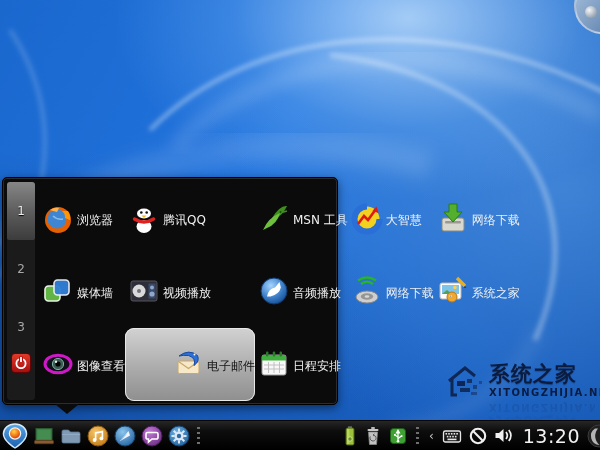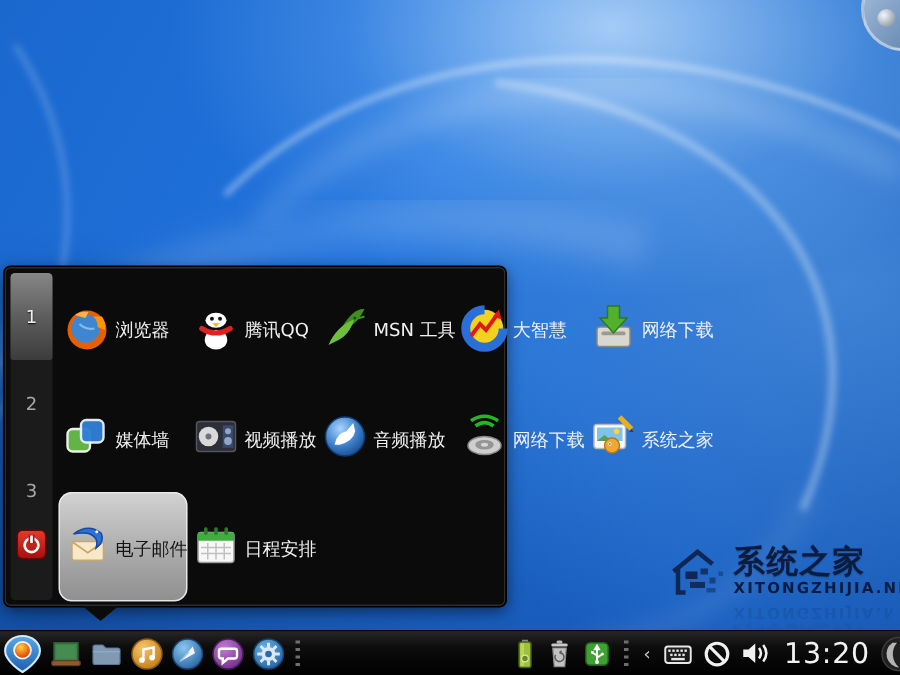--- a/index.html
+++ b/index.html
@@ -51,21 +51,21 @@
         background:linear-gradient(#e23a2a,#a80f0f);border:1px solid #5f0606;box-sizing:border-box;
         display:flex;align-items:center;justify-content:center;}
 
   .menu-grid{position:absolute;left:36px;top:5px;right:3px;bottom:3px;
         display:grid;grid-template-columns:repeat(5,1fr);grid-template-rows:repeat(3,1fr);}
   .app{display:flex;flex-direction:row;align-items:center;justify-content:flex-start;
         padding:3px 0 4px;border-radius:9px;}
   .app .icn{width:38px;height:38px;display:flex;align-items:center;justify-content:center;}
   .app .lbl{margin-top:3px;font-size:12px;line-height:14px;color:#f0f0f0;white-space:nowrap;}
   .app.selected{background:linear-gradient(#d2d2d2,#a8a8a8 60%,#8f8f8f);
-        box-shadow:inset 0 0 0 1px #e8e8e8;}
+        box-shadow:inset 0 0 0 1px #e8e8e8;padding-left:44px;}
   .app.selected .lbl{color:#141414;}
 
   
   .taskbar{position:absolute;left:0;right:0;bottom:0;height:30px;display:flex;align-items:center;
         background:linear-gradient(#262626,#0d0d0d 35%,#000 100%);border-top:1px solid #060606;box-sizing:border-box;}
   .tb-left{display:flex;align-items:center;gap:5px;padding-left:2px;}
   .tb-right{margin-left:auto;display:flex;align-items:center;gap:7px;}
   .tb-icon{display:flex;align-items:center;justify-content:center;}
   .dots{display:flex;flex-direction:column;gap:2.5px;padding:0 2px;}
   .dots i{width:2.5px;height:2.5px;background:#6f6f6f;display:block;}
@@ -278,20 +278,31 @@
           <circle cx="17" cy="24" r="5" fill="#f0a830" stroke="#b87818" stroke-width="1"></circle>
           <circle cx="15.6" cy="23" r="1.1" fill="#fff"></circle>
             <circle cx="15.6" cy="23" r=".5" fill="#222"></circle>
           <line x1="22" y1="5" x2="30" y2="13" stroke="#e8b020" stroke-width="3.4"></line>
           <polygon points="30,13 31.5,15 28.3,14.8" fill="#3a3a3a"></polygon>
         </svg>
       </span>
       <span class="lbl">系统之家</span>
     </div>
 
+    <div class="app">
+      <span class="icn">
+        <svg width="36" height="36" viewBox="0 0 36 36">
+          <ellipse cx="18" cy="18" rx="13" ry="8.8" fill="#101018" stroke="#d018c8" stroke-width="3"></ellipse>
+          <circle cx="18" cy="18" r="5.6" fill="#3a5a52" stroke="#7ab0a0" stroke-width="1"></circle>
+          <circle cx="18" cy="18" r="2.6" fill="#000"></circle>
+          <circle cx="16" cy="15.8" r="1.2" fill="#fff" opacity=".9"></circle>
+        </svg>
+      </span>
+      <span class="lbl">图像查看</span>
+    </div>
 
     <div class="app selected">
       <span class="icn">
         <svg width="36" height="36" viewBox="0 0 36 36">
           <rect x="8" y="15" width="21" height="12.5" rx="1.5" fill="#f7e8c8" stroke="#c8a868" stroke-width="1"></rect>
           <path d="M8.5 15.5 L18.5 22.5 L28.5 15.5" fill="none" stroke="#c8a868" stroke-width="1.2"></path>
           <path d="M9 10 Q19 2.5 27.5 9.5 Q30 15 24 19.5 Q26.5 12 18.5 9.5 Q13 9 9 10 Z" fill="#2f6fd8" stroke="#174a9e" stroke-width="1"></path>
           <circle cx="24.5" cy="8.5" r="1" fill="#fff"></circle>
         </svg>
       </span>

